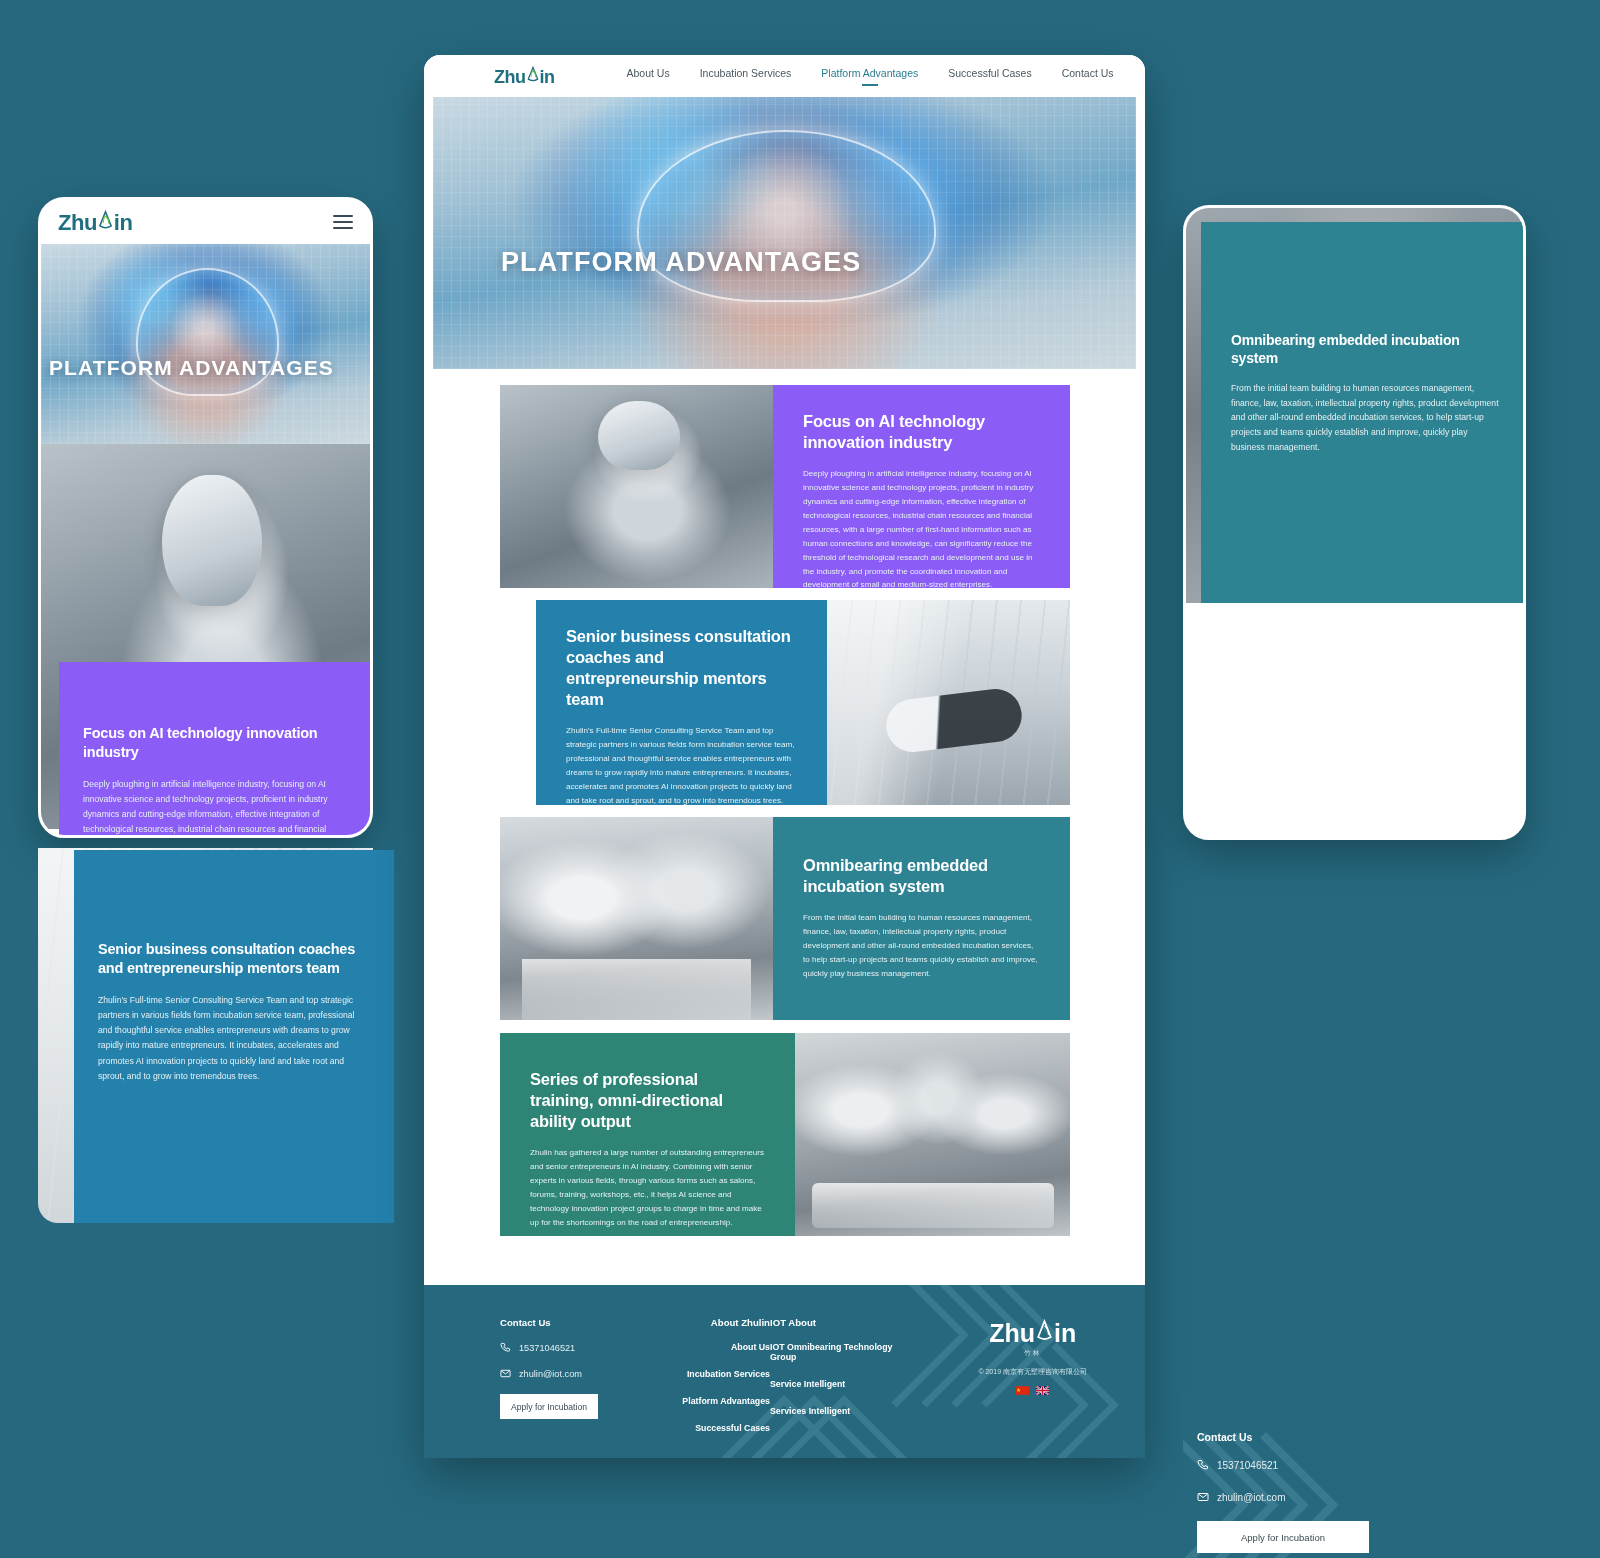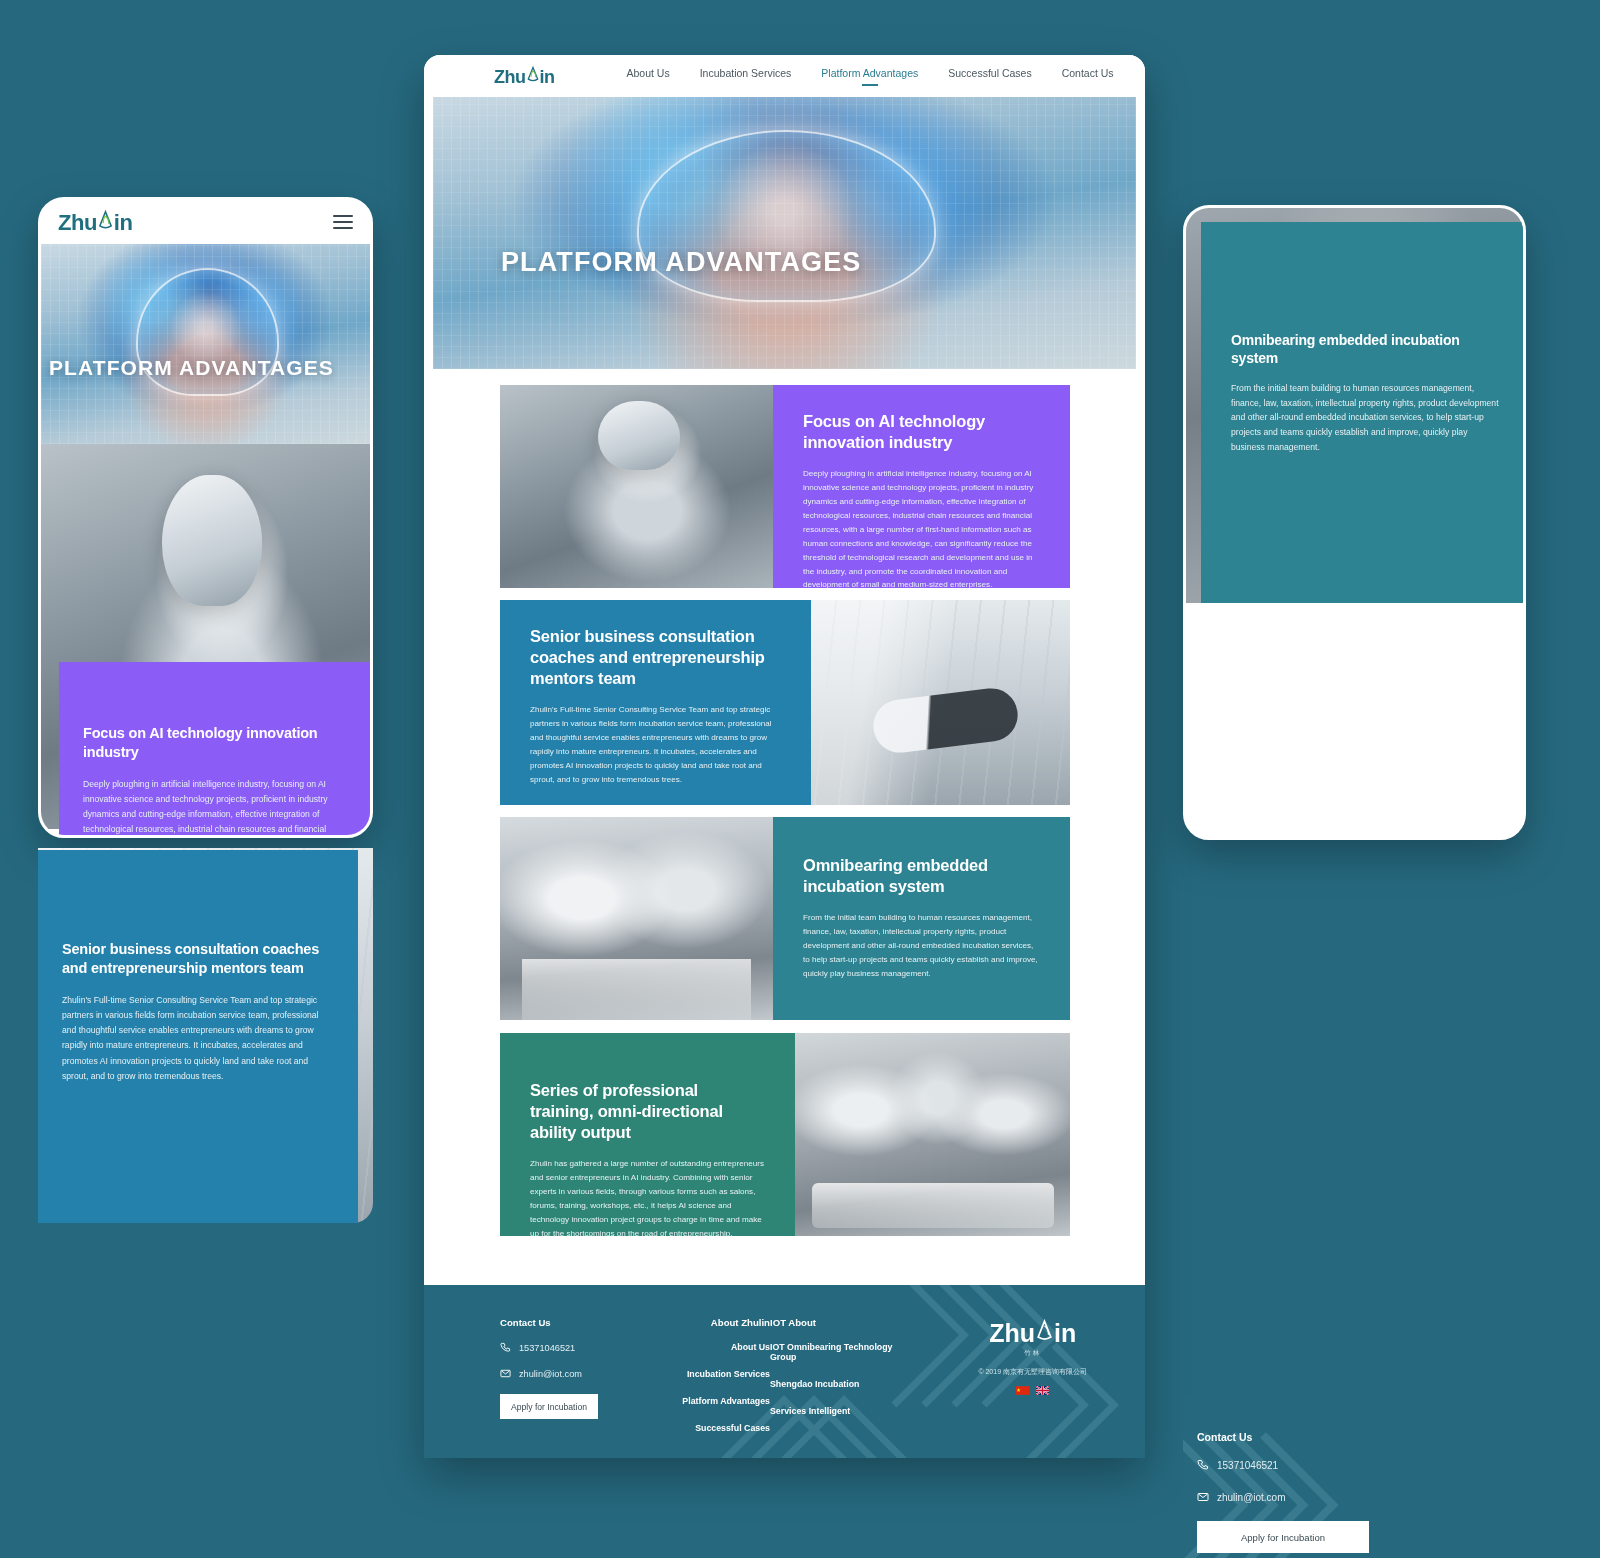--- a/index.html
+++ b/index.html
@@ -147,21 +147,21 @@
   }
 
   
   .dk-row { position: absolute; display: flex; }
   .dk-pane { position: relative; overflow: hidden; }
   .pane-text { padding: 26px 30px 22px 30px; }
   .pane-text h3 { font-size: 16.5px; }
   .pane-text p { font-size: 8.1px; margin-top: 14px; }
 
   .c-teal   { background: #8b5cf6; }
-  .c-blue   { background: #2381ac; }
+  .c-blue   { background: #2381ac; margin-left: 36px; }
   .c-teal2  { background: #2d8391; }
   .c-green  { background: #2e8576; }
 
   
   .footer {
     position: absolute; left: 424px; top: 1285px; width: 721px; height: 173px;
     background: #26697f; overflow: hidden;
   }
   .chevrons { position: absolute; inset: 0; opacity: .30; }
   .f-inner { position: relative; display: flex; padding: 32px 0 0 76px; gap: 0; }
@@ -291,21 +291,21 @@
       <div class="dk-pane c-teal2" style="width:297px;">
         <div class="pane-text" style="padding-top:38px;">
           <h3 class="card-title">Omnibearing embedded incubation system</h3>
           <p class="card-body">From the initial team building to human resources management, finance, law, taxation, intellectual property rights, product development and other all-round embedded incubation services, to help start-up projects and teams quickly establish and improve, quickly play business management.</p>
         </div>
       </div>
     </div>
 
     <div class="dk-row" style="left:76px;top:978px;width:570px;height:203px;">
       <div class="dk-pane c-green" style="width:295px;">
-        <div class="pane-text" style="padding-top:47px;">
+        <div class="pane-text" style="padding-top:36px;">
           <h3 class="card-title">Series of professional training, omni-directional ability output</h3>
           <p class="card-body">Zhulin has gathered a large number of outstanding entrepreneurs and senior entrepreneurs in AI industry. Combining with senior experts in various fields, through various forms such as salons, forums, training, workshops, etc., it helps AI science and technology innovation project groups to charge in time and make up for the shortcomings on the road of entrepreneurship.</p>
         </div>
       </div>
       <div class="dk-pane photo-meeting" style="width:275px;"></div>
     </div>
   </div>
 
   <div class="footer">
     <svg class="chevrons" viewBox="0 0 721 173" preserveAspectRatio="none">
@@ -344,21 +344,21 @@
         <div class="f-head">About Zhulin</div>
         <a class="f-link">About Us</a>
         <a class="f-link">Incubation Services</a>
         <a class="f-link">Platform Advantages</a>
         <a class="f-link">Successful Cases</a>
       </div>
 
       <div class="f-col" style="width:150px;">
         <div class="f-head">IOT About</div>
         <a class="f-link">IOT Omnibearing Technology Group</a>
-        <a class="f-link">Shengdao Incubation</a>
+        <a class="f-link">Service Intelligent</a>
         <a class="f-link">Services Intelligent</a>
       </div>
 
       <div class="f-logo-col">
         <div class="logo" style="font-size:25px;justify-content:center;">
           <span style="color:#fff;font-weight:bold;">Zhu</span>
           <span class="logo-mark" style="width:19px;height:25px;">
             <svg viewBox="0 0 24 30" width="19" height="25" style="position:absolute;left:0;bottom:-2px;">
               <path d="M12 2 L20 22 Q12 27 4 22 Z" fill="none" stroke="#ffffff" stroke-width="2.2"></path>
               <path d="M12 8 q5 3 5 11" fill="none" stroke="#ffffff" stroke-width="1.6"></path>

